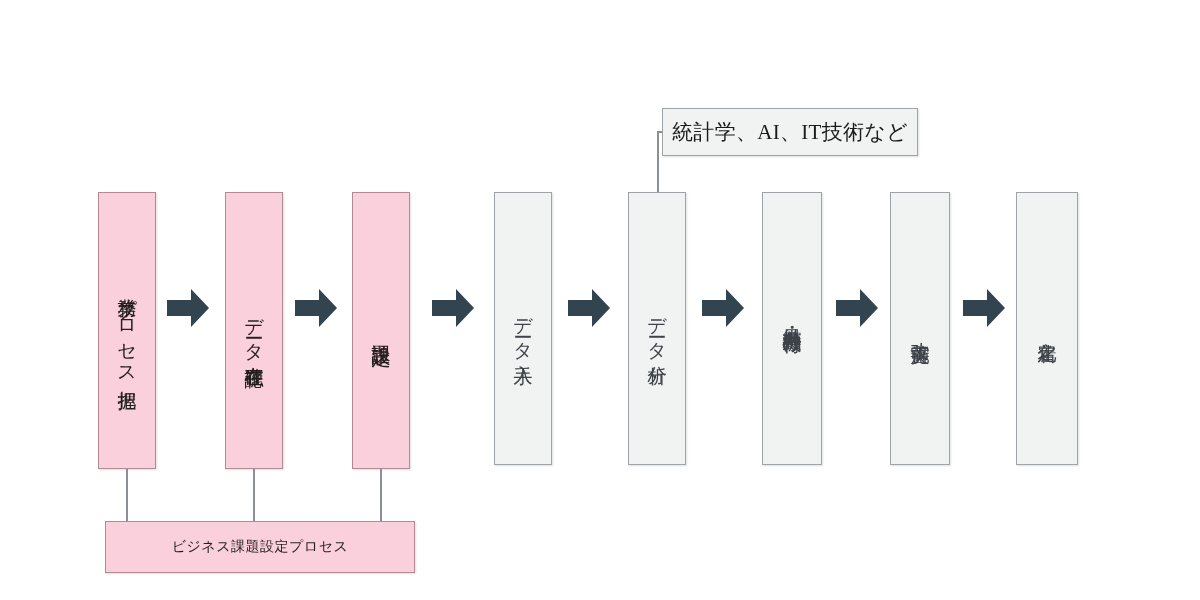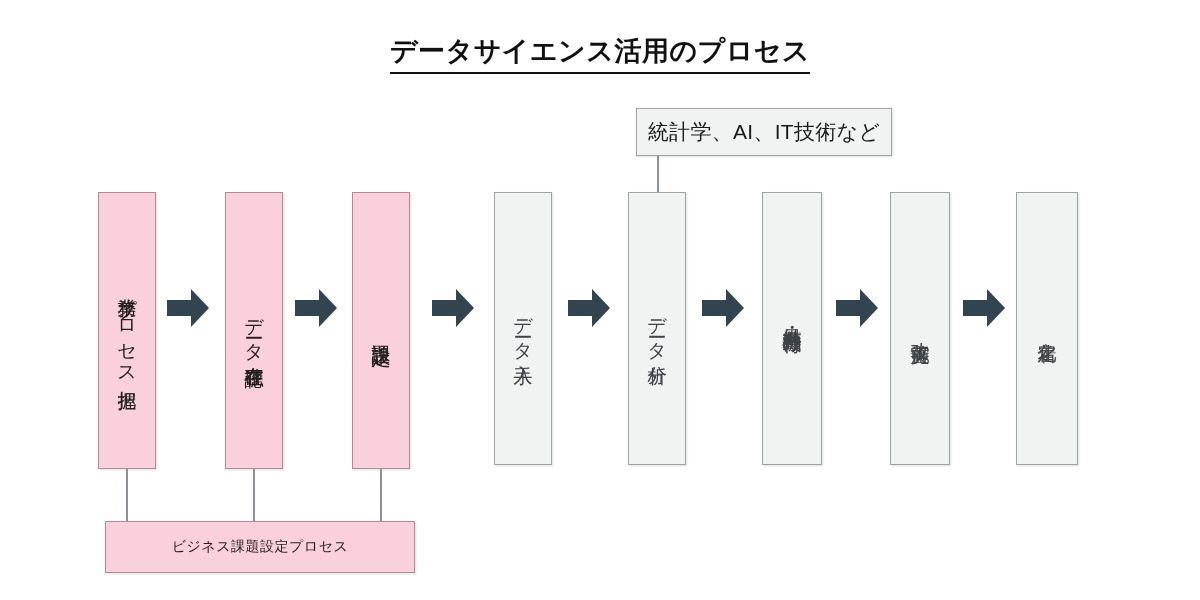--- a/index.html
+++ b/index.html
@@ -125,28 +125,25 @@
     background: #8a9096;
   }
   .connector.v { width: 1.5px; }
   .connector.h { height: 1.5px; }
 </style>
 </head>
 <body>
 
 <div id="canvas">
 
-  <div class="diagram-title">
-    <span class="title-text">データサイエンス活用のプロセス</span>
-  </div>
 
   <div class="connector h" style="left:657px; top:131px; width:14px;"></div>
   <div class="connector v" style="left:657px; top:131px; height:61px;"></div>
 
-  <div class="callout-box" style="left:636px; top:108px; width:256px; height:48px;">
+  <div class="callout-box" style="left:662px; top:108px; width:256px; height:48px;font-family:Liberation Serif, serif;">
     <span class="callout-label">統計学、AI、IT技術など</span>
   </div>
 
   <div class="proc-box pink" style="left:98px; top:192px; width:58px; height:277px;">
     <span class="proc-label">業務プロセス把握</span>
   </div>
 
   <div class="arrow" style="left:166px; top:287px;">
     <svg viewBox="0 0 44 42" width="44" height="42" aria-hidden="true">
       <polygon points="1,13 25,13 25,2 43,21 25,40 25,29 1,29" fill="#31444f"></polygon>

